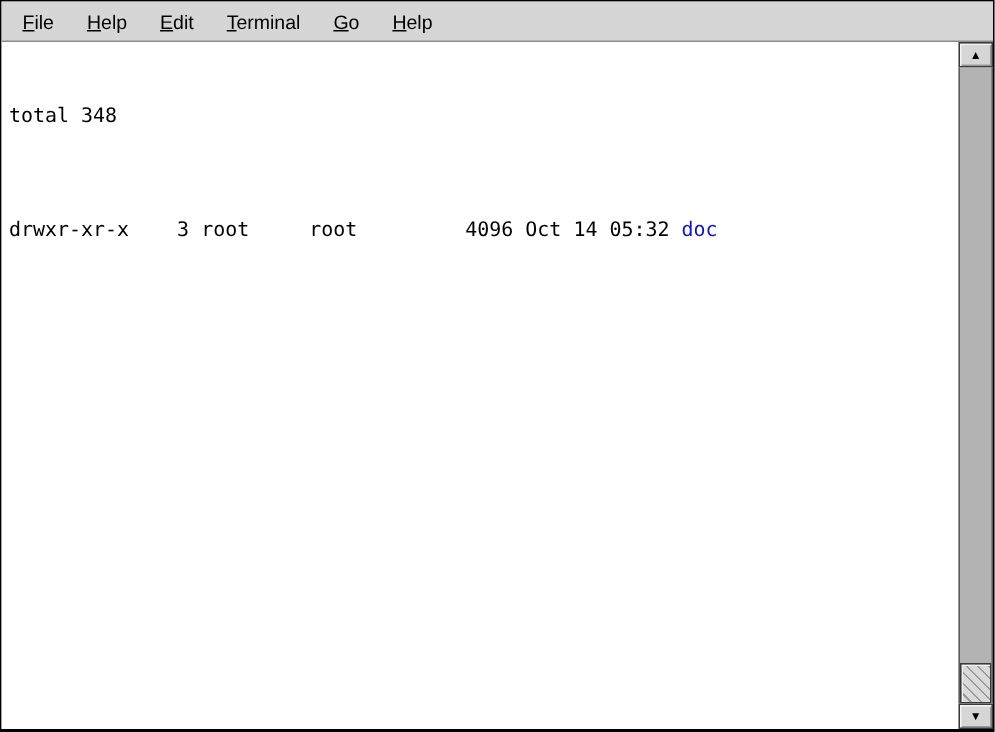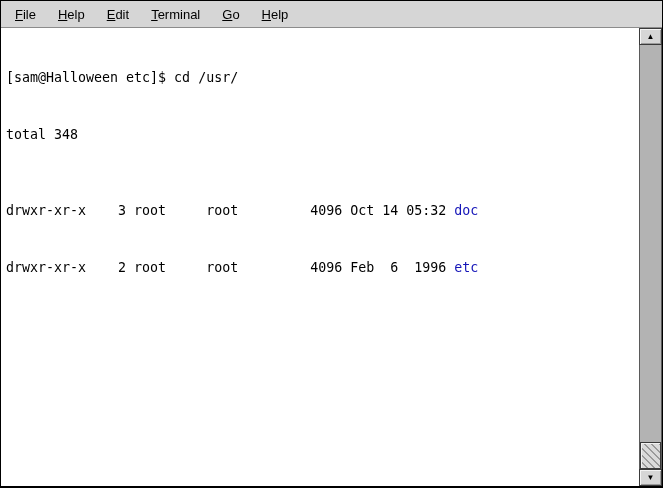--- a/index.html
+++ b/index.html
@@ -79,25 +79,23 @@
     <span class="menu-item">Help</span>
     <span class="menu-item">Edit</span>
     <span class="menu-item">Terminal</span>
     <span class="menu-item">Go</span>
     <span class="menu-item">Help</span>
   </div>
 
   <div class="content">
 
     <div class="terminal">
-      <div class="line"><span>[sam@Halloween etc]$ cd /usr/</span></div>
       <div class="line"><span>total 348</span></div>
 
       <div class="line"><span>drwxr-xr-x    3 root     root         4096 Oct 14 05:32 </span><span class="dirname">doc</span></div>
-      <div class="line"><span>drwxr-xr-x    2 root     root         4096 Feb  6  1996 </span><span class="dirname">etc</span></div>
       
       
       
       
       
       
       
       
       
 

